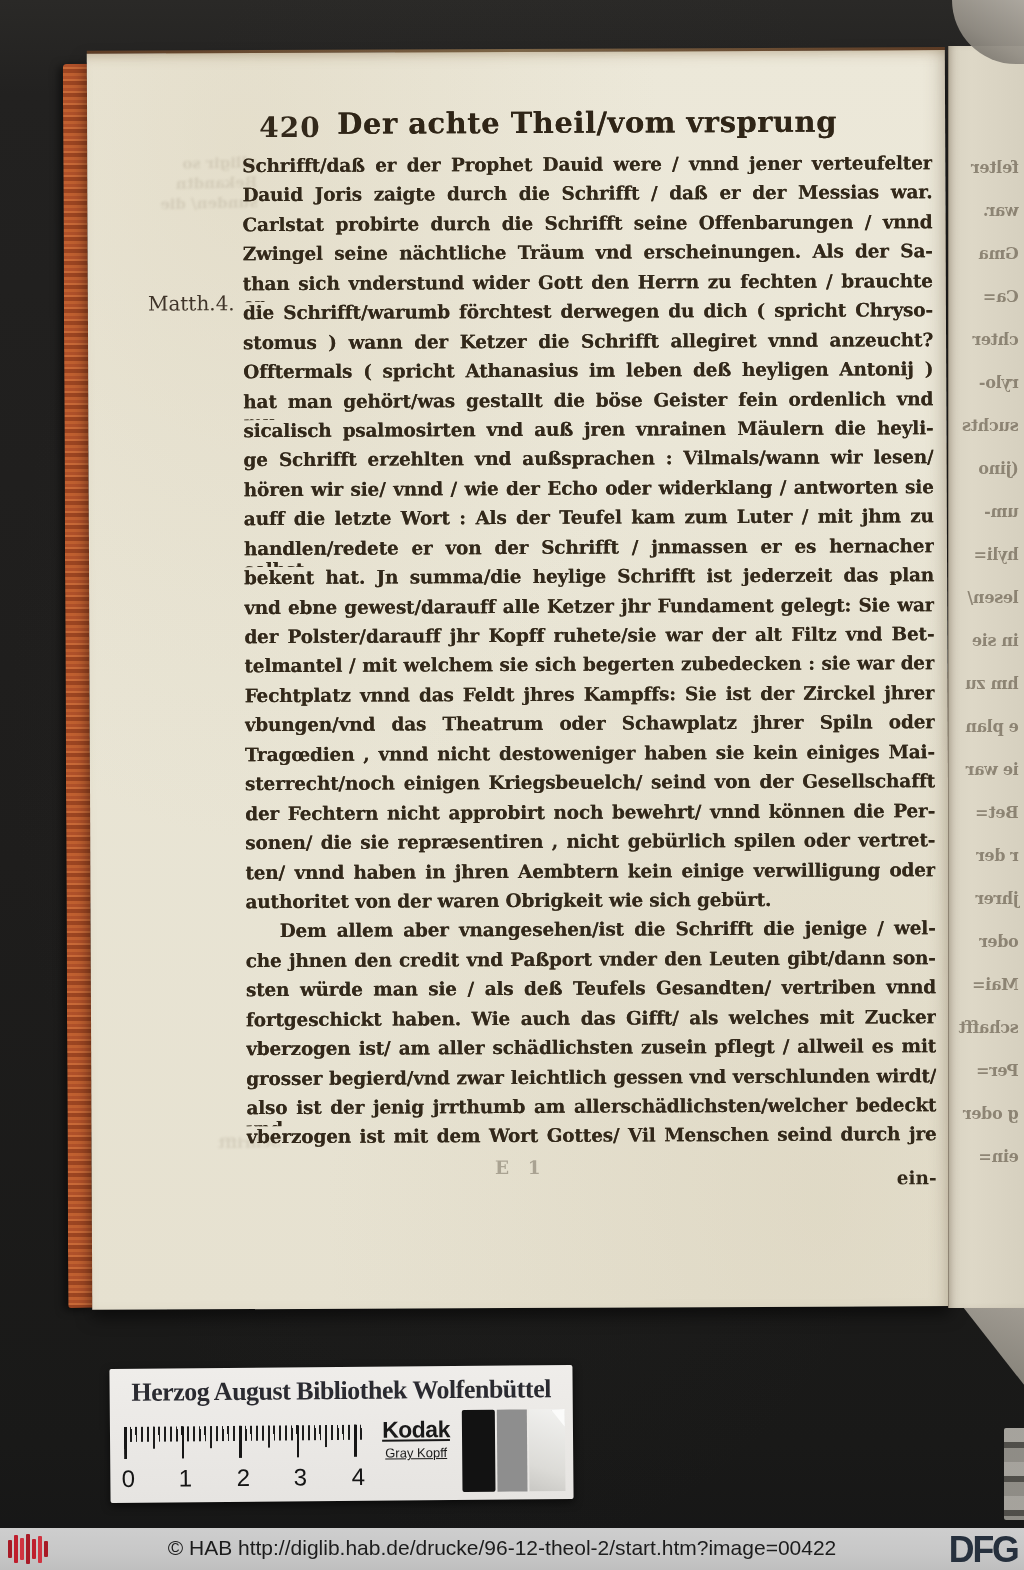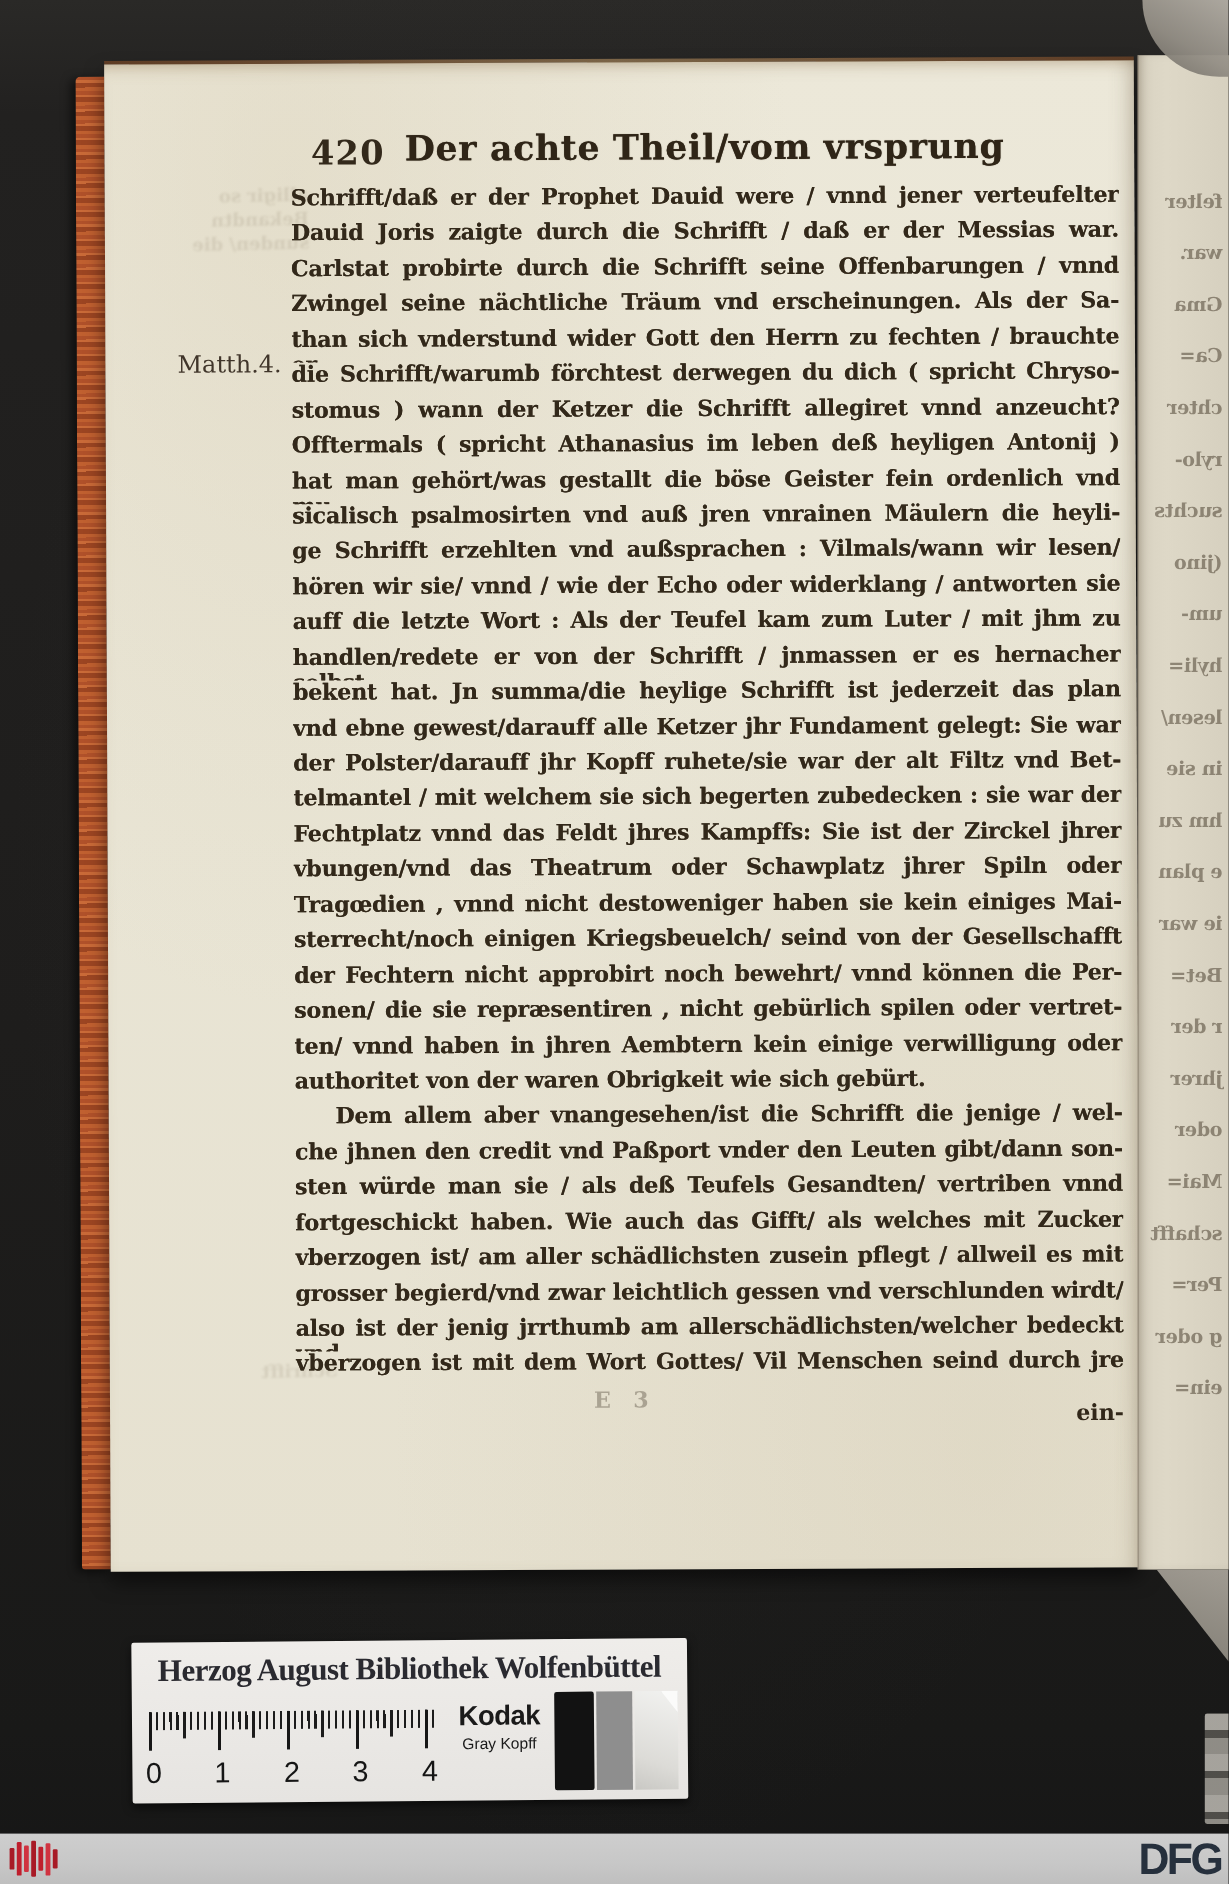--- a/index.html
+++ b/index.html
@@ -65,21 +65,21 @@
     font-family:"Liberation Serif", serif;font-weight:bold;font-size:26px;color:#2a2a30;letter-spacing:-.5px;}
   .ticks-minor{position:absolute;left:14px;top:58px;width:238px;height:15px;
     background:repeating-linear-gradient(90deg,#1c1c1c 0 1.8px,transparent 1.8px 5.75px);}
   .ticks-med{position:absolute;left:14px;top:58px;width:234px;height:22px;
     background:repeating-linear-gradient(90deg,#1c1c1c 0 2px,transparent 2px 28.75px);}
   .ticks-major{position:absolute;left:14px;top:58px;width:236px;height:32px;
     background:repeating-linear-gradient(90deg,#161616 0 2.6px,transparent 2.6px 57.5px);}
   .tick-label{position:absolute;top:96px;width:22px;text-align:center;
     font-family:"Liberation Sans", sans-serif;font-size:24px;color:#151515;}
   .tl0{left:7px;} .tl1{left:64px;} .tl2{left:122px;} .tl3{left:179px;} .tl4{left:237px;}
-  .kodak{position:absolute;left:262px;top:50px;width:88px;text-align:center;font-family:"Liberation Sans", sans-serif;color:#1a1a1a;}
+  .kodak{position:absolute;left:262px;top:50px;width:88px;text-align:center;font-family:"Liberation Sans", sans-serif;color:#1a1a1a;text-decoration:underline;}
   .kodak-word{font-size:23px;font-weight:bold;letter-spacing:-.5px;}
   .grayscale-word{font-size:13px;margin-top:2px;}
   .patch{position:absolute;top:44px;height:82px;}
   .patch.black{left:352px;width:33px;background:#121212;border-radius:2px;}
   .patch.gray{left:387px;width:30px;background:#8e8e8e;}
   .patch.white{left:419px;width:36px;background:linear-gradient(200deg,#f2f2f0 0%, #dcdbd7 70%, #c9c8c4 100%);}
   .patch.white::after{content:"";position:absolute;right:0;top:0;width:14px;height:18px;
     background:#fbfbfa;clip-path:polygon(100% 0, 0 0, 100% 100%);box-shadow:-1px 1px 2px rgba(0,0,0,.3);}
   
   .footer{position:absolute;left:0;top:1528px;width:1024px;height:42px;
@@ -137,21 +137,21 @@
         <div class="line short">authoritet von der waren Obrigkeit wie sich gebürt.</div>
         <div class="line indent">Dem allem aber vnangesehen/ist die Schrifft die jenige / wel-</div>
         <div class="line">che jhnen den credit vnd Paßport vnder den Leuten gibt/dann son-</div>
         <div class="line">sten würde man sie / als deß Teufels Gesandten/ vertriben vnnd</div>
         <div class="line">fortgeschickt haben.   Wie auch das Gifft/ als welches mit Zucker</div>
         <div class="line">vberzogen ist/ am aller schädlichsten zusein pflegt / allweil es mit</div>
         <div class="line">grosser begierd/vnd zwar leichtlich gessen vnd verschlunden wirdt/</div>
         <div class="line">also ist der jenig jrrthumb am allerschädlichsten/welcher bedeckt vnd</div>
         <div class="line">vberzogen ist mit dem Wort Gottes/ Vil Menschen seind durch jre</div>
         <div class="catchrow">
-          <span class="sig">E 3</span>
+          <span class="sig">E 1</span>
           <span class="catch">ein-</span>
         </div>
       </div>
     </div>
   </div>
 
   <div class="strip">
     <div class="frags">
       <span class="frag">felter</span>
       <span class="frag">war.</span>
@@ -206,16 +206,17 @@
   <div class="footer">
     <div class="hab-logo">
       <span class="hab-bar hb1"></span>
       <span class="hab-bar hb2"></span>
       <span class="hab-bar hb3"></span>
       <span class="hab-bar hb4"></span>
       <span class="hab-bar hb5"></span>
       <span class="hab-bar hb6"></span>
       <span class="hab-bar hb7"></span>
     </div>
+    <div class="copyright">© HAB http://diglib.hab.de/drucke/96-12-theol-2/start.htm?image=00422</div>
     <div class="dfg">DFG</div>
   </div>
 
 </div>
 
 </body></html>

